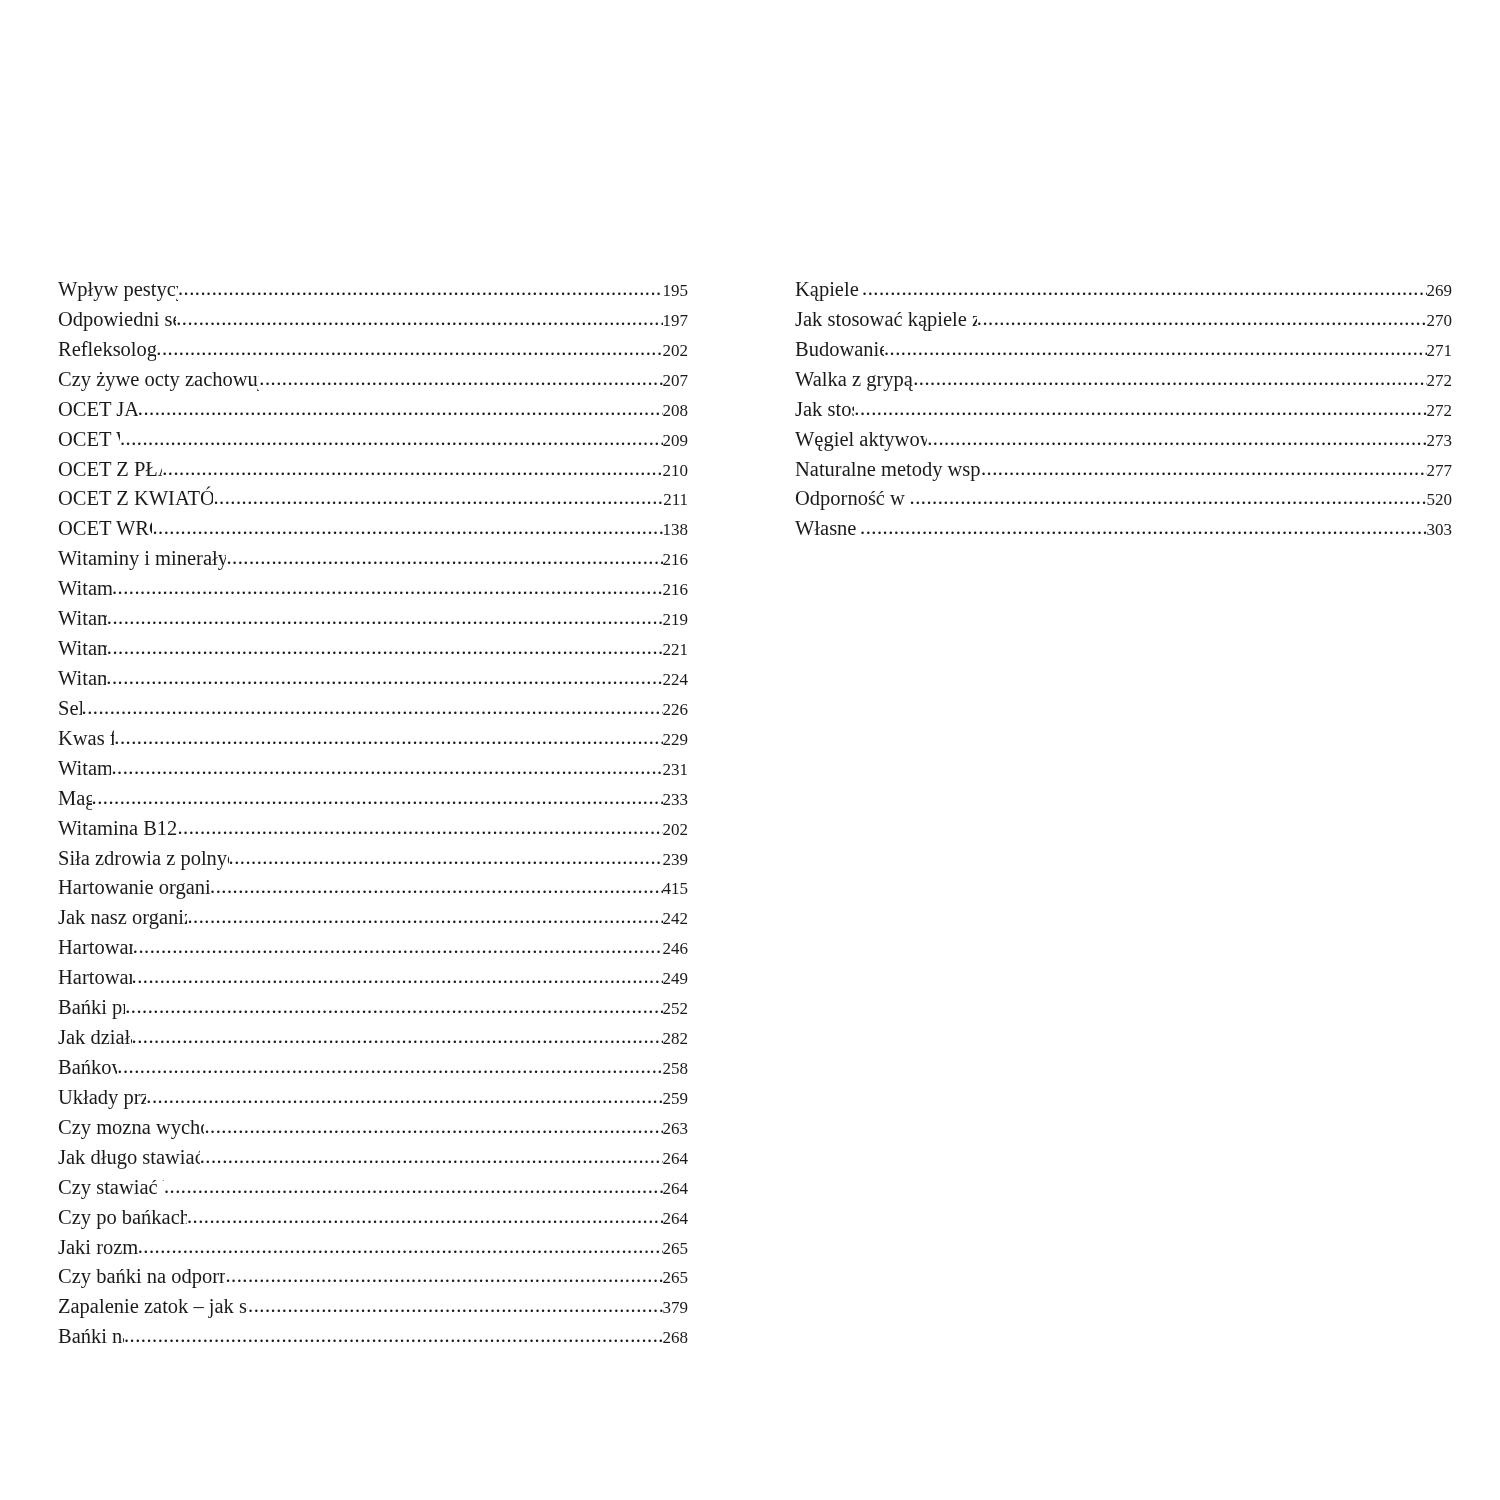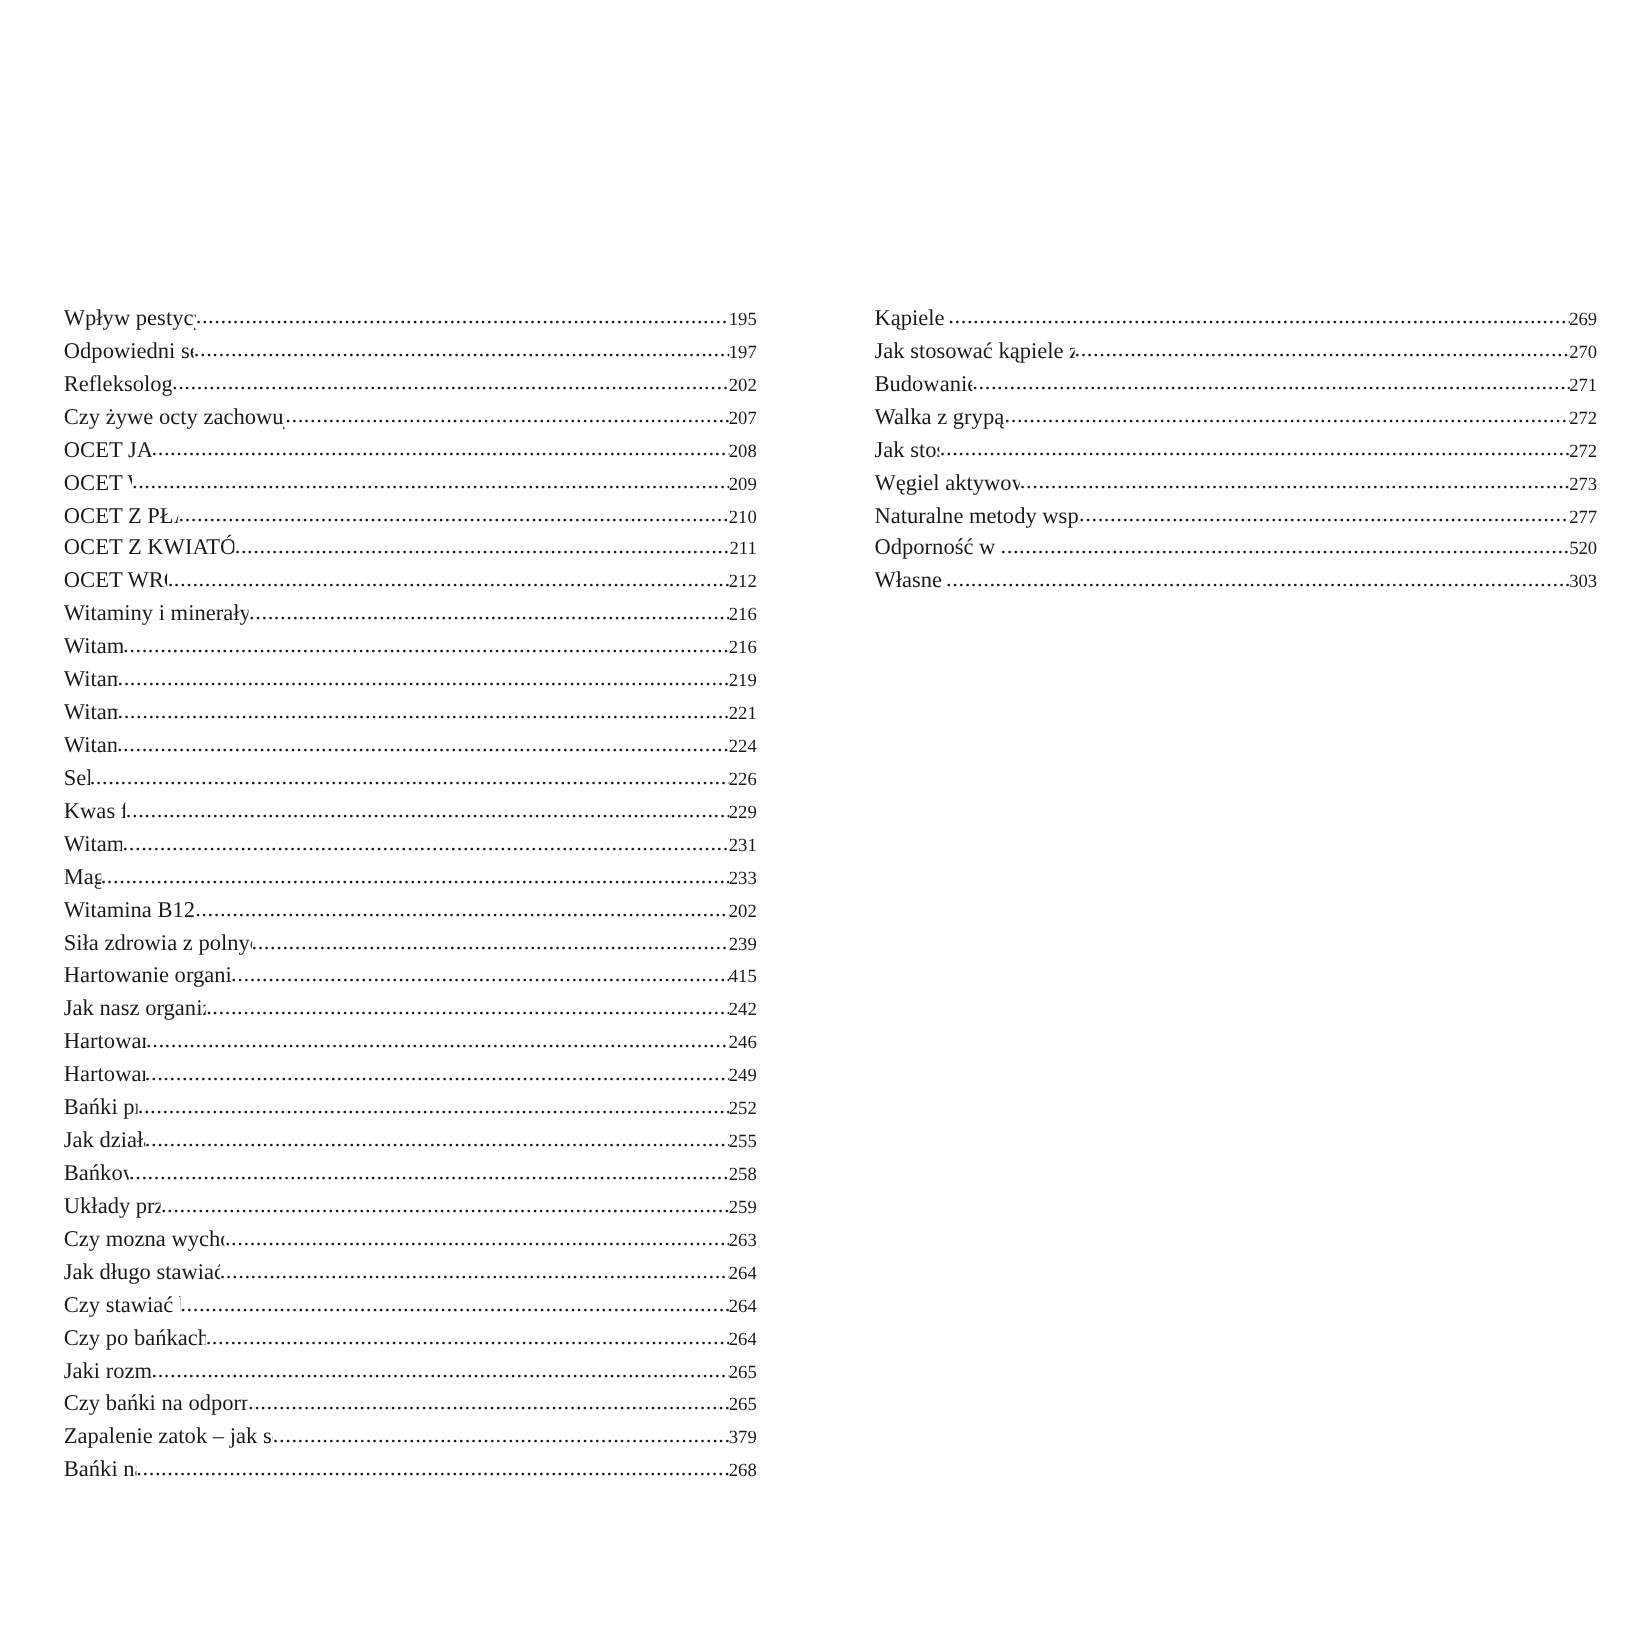--- a/index.html
+++ b/index.html
@@ -123,21 +123,21 @@
             <span class="toc-page">210</span>
           </li>
           <li class="toc-item">
             <span class="toc-title">OCET Z KWIATÓW PIWONII LEKARSKIEJ</span>
             <span class="toc-dots"></span>
             <span class="toc-page">211</span>
           </li>
           <li class="toc-item">
             <span class="toc-title">OCET WROTYCZOWY</span>
             <span class="toc-dots"></span>
-            <span class="toc-page">212</span>
+            <span class="toc-page">138</span>
           </li>
           <li class="toc-item">
             <span class="toc-title">Witaminy i minerały w drodze do lepszej odporności</span>
             <span class="toc-dots"></span>
             <span class="toc-page">216</span>
           </li>
           <li class="toc-item">
             <span class="toc-title">Witamina D3</span>
             <span class="toc-dots"></span>
             <span class="toc-page">216</span>
@@ -208,21 +208,21 @@
             <span class="toc-page">249</span>
           </li>
           <li class="toc-item">
             <span class="toc-title">Bańki próżniowe</span>
             <span class="toc-dots"></span>
             <span class="toc-page">252</span>
           </li>
           <li class="toc-item">
             <span class="toc-title">Jak działają bańki?</span>
             <span class="toc-dots"></span>
-            <span class="toc-page">255</span>
+            <span class="toc-page">282</span>
           </li>
           <li class="toc-item">
             <span class="toc-title">Bańkowe BHP</span>
             <span class="toc-dots"></span>
             <span class="toc-page">258</span>
           </li>
           <li class="toc-item">
             <span class="toc-title">Układy przy infekcjach</span>
             <span class="toc-dots"></span>
             <span class="toc-page">259</span>

